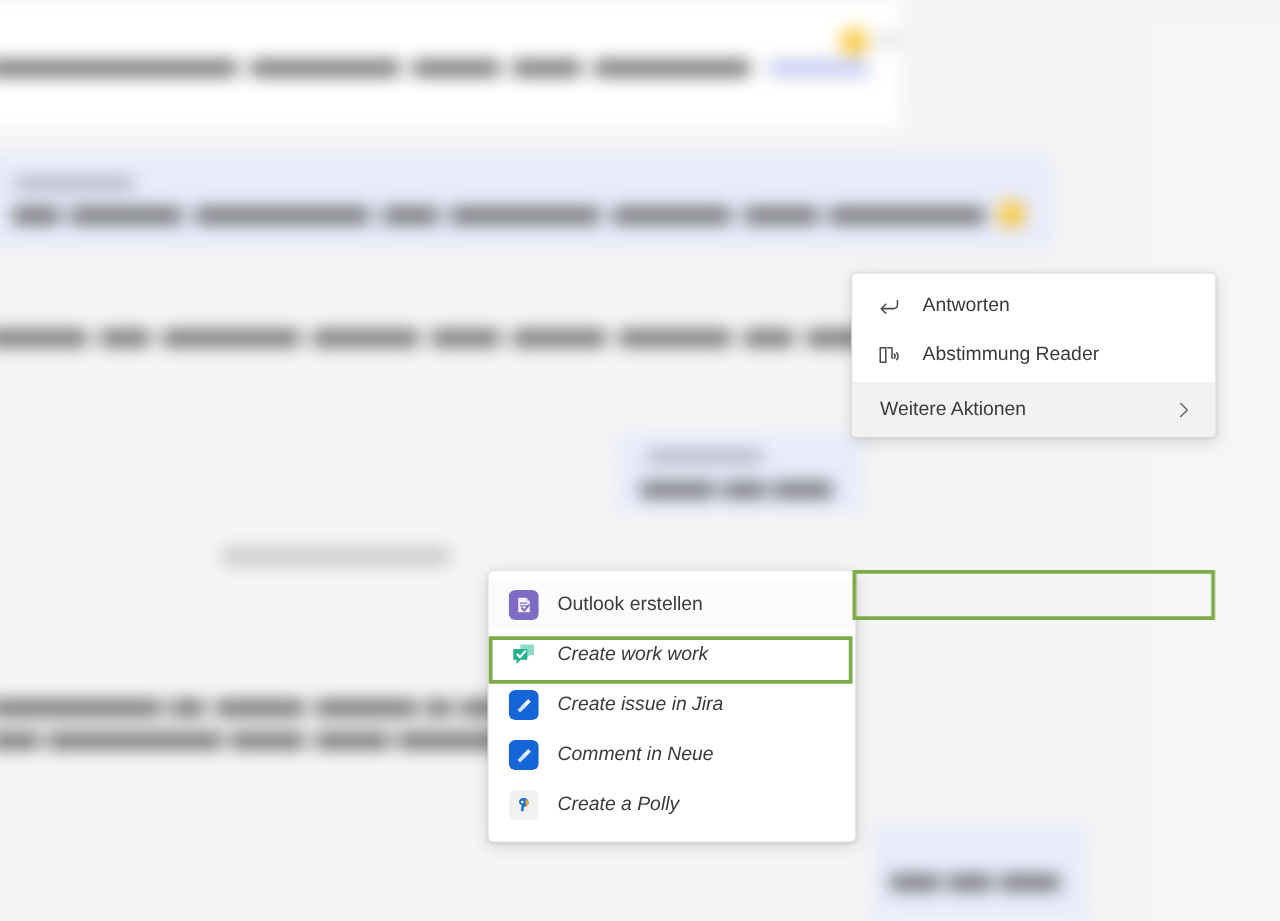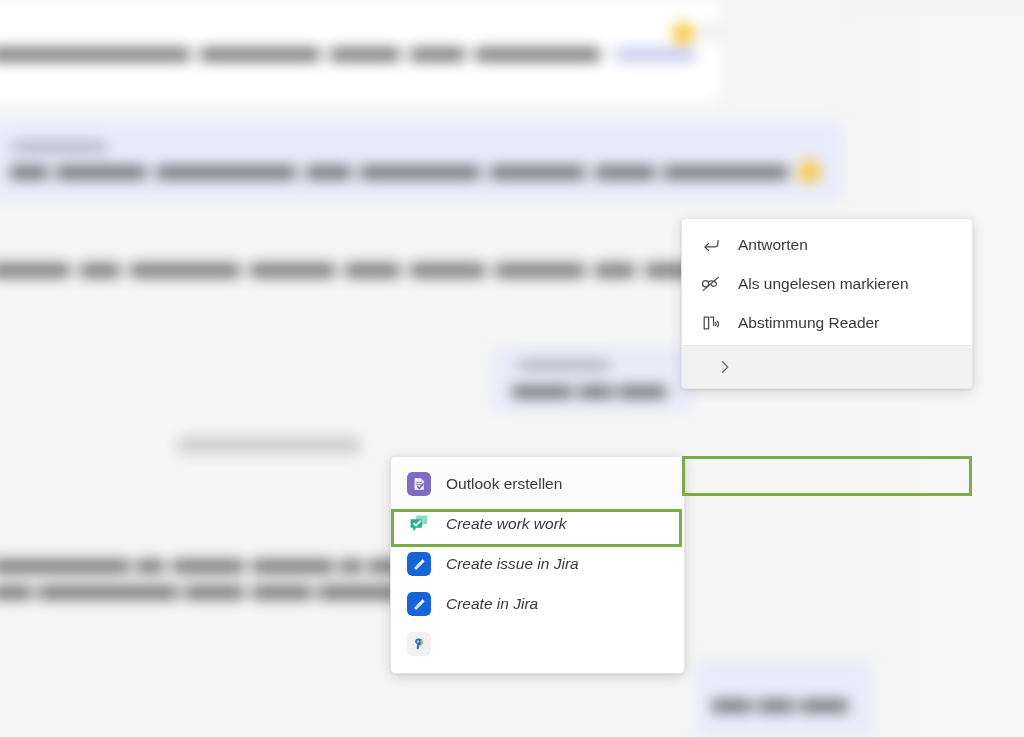--- a/index.html
+++ b/index.html
@@ -168,47 +168,38 @@
       <span class="mi-icon">
         <svg width="20" height="20" viewBox="0 0 20 20" fill="none" stroke="#4a4a4a" stroke-width="1.25" stroke-linecap="round" stroke-linejoin="round">
           <path d="M17 5.5 v3.2 a3.2 3.2 0 0 1 -3.2 3.2 H4.4"></path>
           <path d="M7.6 8.4 L4 12 l3.6 3.6"></path>
         </svg>
       </span>
       <span class="mi-label">Antworten</span>
     </div>
 
 
-    <div class="menu-item">
-      <span class="mi-icon">
-        <svg width="22" height="20" viewBox="0 0 22 20" fill="none" stroke="#4a4a4a" stroke-width="1.25" stroke-linecap="round" stroke-linejoin="round">
-          <circle cx="5.6" cy="9.8" r="3.1"></circle>
-          <path d="M8.3 8.1 c2.4 -1.6 5 -1.6 7.2 0.1 c1.4 1.1 1.2 3 -0.4 3.8 c-1.6 0.8 -3.4 0.1 -3.8 -1.6"></path>
-          <path d="M3.2 16.4 L18.4 3.4"></path>
-        </svg>
-      </span>
-      <span class="mi-label">Als ungelesen markieren</span>
-    </div>
 
 
     <div class="menu-item">
       <span class="mi-icon">
         <svg width="21" height="20" viewBox="0 0 21 20" fill="none" stroke="#4a4a4a" stroke-width="1.25" stroke-linecap="round" stroke-linejoin="round">
           <path d="M3.2 4.2 h4.4 v11.6 h-4.4 z"></path>
           <path d="M9.2 4.2 h3.4 v8.4"></path>
           <path d="M14.4 9.4 c0.9 0.6 0.9 2.4 0 3.1"></path>
           <path d="M16.3 8.2 c1.6 1.2 1.6 4.3 0 5.5"></path>
         </svg>
       </span>
       <span class="mi-label">Abstimmung Reader</span>
     </div>
 
     <div class="menu-divider"></div>
 
     <div class="menu-item hl-row" style="height:42px; padding-left:22px;">
+      <span class="mi-label">Weitere Aktionen</span>
       <span class="mi-chevron">
         <svg width="18" height="18" viewBox="0 0 18 18" fill="none" stroke="#6c6c6c" stroke-width="1.3" stroke-linecap="round" stroke-linejoin="round">
           <path d="M6.6 3.8 L11.8 9 L6.6 14.2"></path>
         </svg>
       </span>
     </div>
   </div>
 
   <div class="greenbox" style="left:682px; top:456px; width:290px; height:40px;"></div>
 
@@ -257,31 +248,32 @@
 
     <div class="menu-item">
       <span class="mi-icon">
         <span class="tile tile-jira">
           <svg width="16" height="16" viewBox="0 0 16 16">
             <path d="M11.6 3.2 L6.2 8.6 l2.1 2.1 l5.4 -5.4 z" fill="#ffffff" opacity="0.95"></path>
             <path d="M8.3 6.5 L3 11.9 l2.1 2.1 l5.4 -5.4 z" fill="#cfe0fb"></path>
           </svg>
         </span>
       </span>
-      <span class="mi-label app-italic">Create in Jira</span>
+      <span class="mi-label app-italic">Comment in Neue</span>
     </div>
 
     <div class="menu-item">
       <span class="mi-icon">
         <span class="tile tile-polly">
           <svg width="16" height="16" viewBox="0 0 16 16">
             <path d="M7.6 2.4 c2.6 0 4.2 1.6 4.2 3.6 c0 2.4 -2.2 3.2 -3.6 3.6 l-0.6 3.8 l-2 -1 l0.8 -4.2 c-1.2 -0.5 -2.2 -1.4 -2.2 -2.8 c0 -1.8 1.4 -3 3.4 -3 z" fill="#1f6fd0"></path>
             <path d="M9.4 3.6 c1.6 0.5 2.4 1.6 2.4 2.9 c0 1.5 -1 2.3 -2.1 2.8 z" fill="#f5a623"></path>
             <circle cx="6.9" cy="5.6" r="1.05" fill="#ffffff"></circle>
           </svg>
         </span>
       </span>
+      <span class="mi-label app-italic">Create a Polly</span>
     </div>
   </div>
 
   <div class="greenbox" style="left:391px; top:509px; width:291px; height:38px;"></div>
 
 </div>
 
 </body></html>

